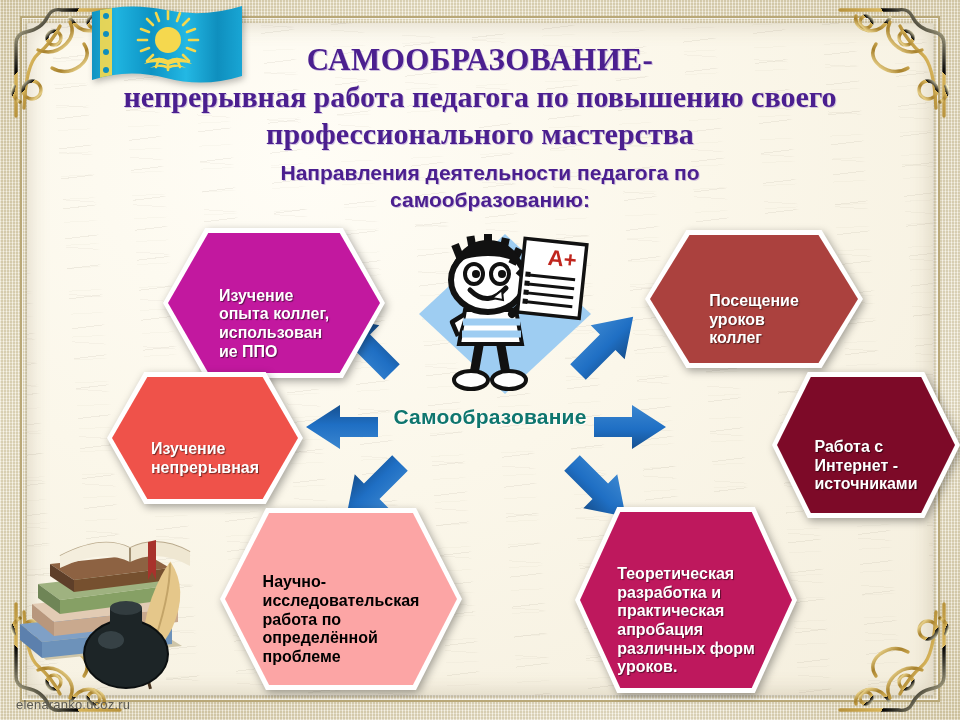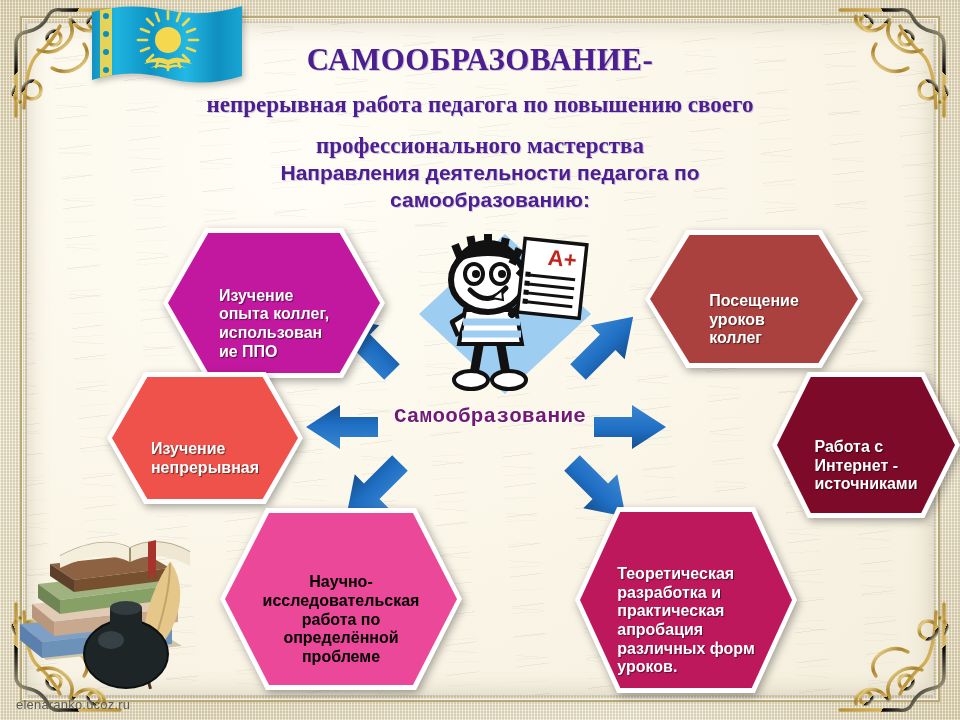--- a/index.html
+++ b/index.html
@@ -111,25 +111,25 @@
     font-family: Liberation Serif, serif;
     font-size: 31px;
     font-weight: 700;
     color: #4b1f8f;
     letter-spacing: .5px;
     line-height: 1.05;
     text-shadow: 1px 1px 0 rgba(150,120,200,.45);
   }
   .title-sub {
     font-family: "Liberation Serif", "DejaVu Serif", serif;
-    font-size: 23px;
+    font-size: 30px;
     font-weight: 700;
     color: #4b1f8f;
     line-height: 1.18;
-    margin-top: 14px;
+    margin-top: 2px;
     text-shadow: 1px 1px 0 rgba(150,120,200,.4);
   }
   .subtitle-block {
     position: absolute;
     left: 230px;
     top: 160px;
     width: 520px;
     text-align: center;
     z-index: 6;
   }
@@ -185,24 +185,24 @@
   }
 
   
   .center-caption {
     position: absolute;
     left: 330px;
     top: 405px;
     width: 320px;
     text-align: center;
     z-index: 7;
-    font-family: Liberation Mono, monospace;
+    font-family: Liberation Sans, sans-serif;
     font-weight: 700;
     font-size: 21px;
-    color: #701a75;
+    color: #0f766e;
     letter-spacing: .2px;
     text-shadow: 1px 1px 0 rgba(255,255,255,.85),
                  -1px 0 0 rgba(255,255,255,.6);
   }
 
   
   .arrows {
     position: absolute;
     inset: 0;
     z-index: 3;
@@ -511,21 +511,21 @@
         <div class="hex-face" style="background: rgb(125, 10, 40);">
           <div class="hex-label" style="font-size: 16px;">
             <div>Работа с</div>
             <div>Интернет -</div>
             <div>источниками</div>
           </div>
         </div>
       </div>
       <div class="hex-outer" style="left: 220px; top: 508px; width: 242px; height: 182px;">
         <div class="hex-border"></div>
-        <div class="hex-face" style="background: #ec4899; text-align: center;">
+        <div class="hex-face" style="background: #fca5a5;">
           <div class="hex-label dark" style="font-size: 16px;">
             <div>Научно-</div>
             <div>исследовательская</div>
             <div>работа по</div>
             <div>определённой</div>
             <div>проблеме</div>
           </div>
         </div>
       </div>
       <div class="hex-outer" style="left: 575px; top: 507px; width: 222px; height: 186px;">

